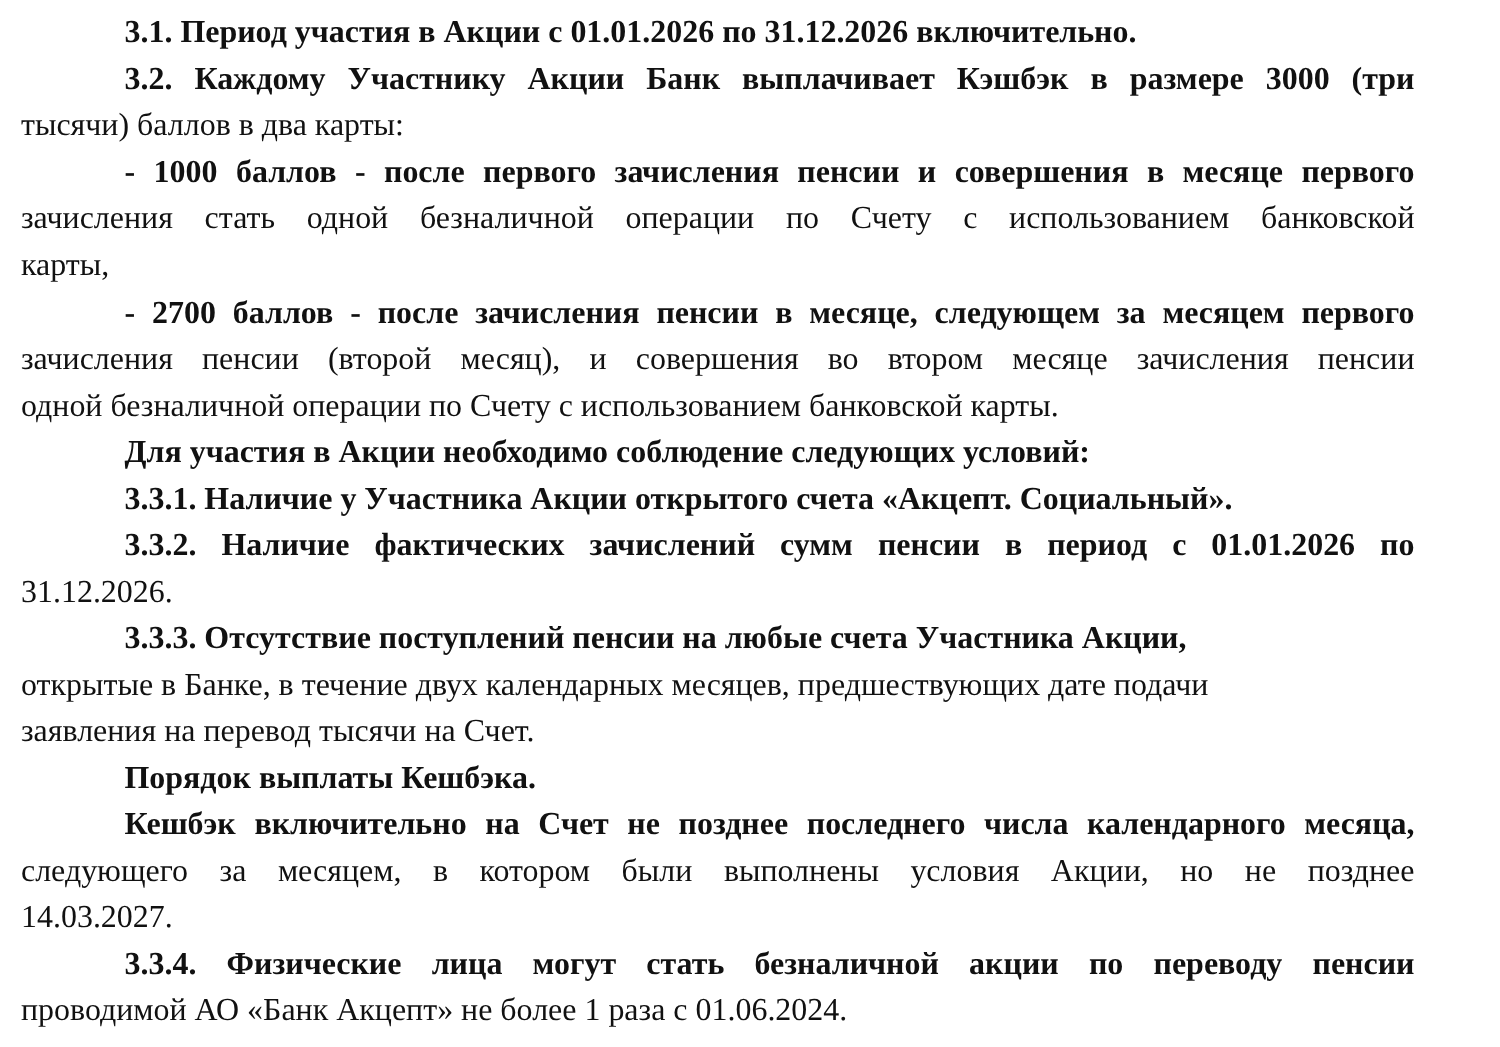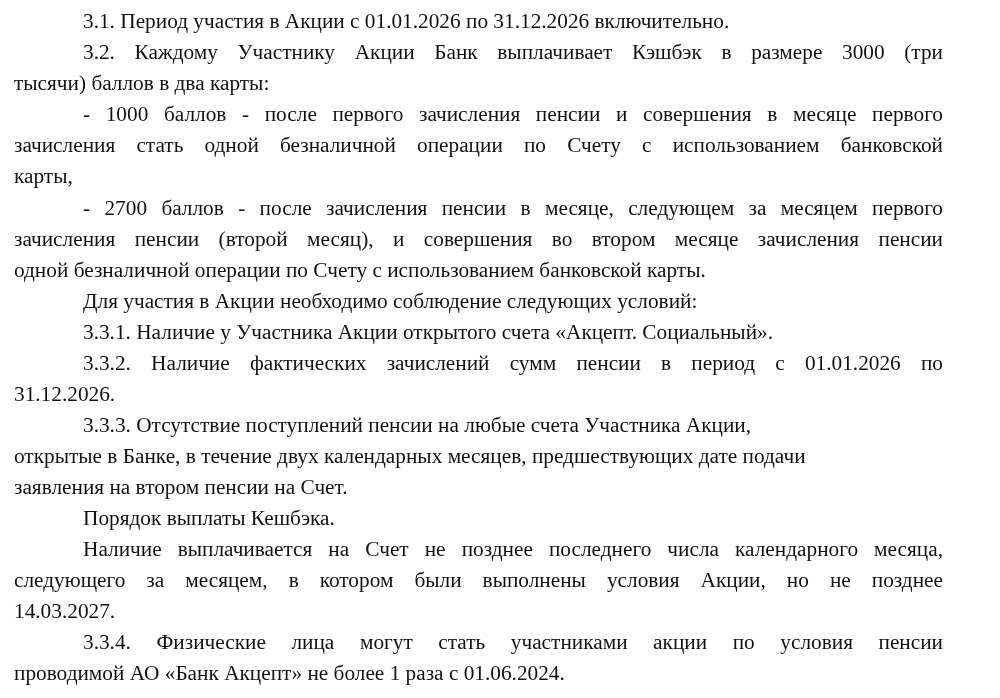--- a/index.html
+++ b/index.html
@@ -4,21 +4,21 @@
 <style>
   html, body { margin: 0; padding: 0; background: #ffffff; }
   body { width: 1000px; height: 698px; overflow: hidden; position: relative; }
   .doc {
     position: absolute; left: 14px; top: 0; width: 929px;
     font-family: "Liberation Serif", "DejaVu Serif", serif;
     font-size: 21.3px; color: #111111; line-height: 31px;
   }
   .line { position: absolute; left: 0; white-space: nowrap; height: 31px; }
   .line.justify { width: 929px; text-align: justify; text-align-last: justify; white-space: normal; }
-  .line.indent { left: 69px; }
+  .line.indent { left: 69px; font-weight: bold; }
   .line.indent.justify { width: 860px; }
 </style>
 </head>
 <body>
 
 <div class="doc">
   <div class="line indent" style="top:6px">3.1. Период участия в Акции с 01.01.2026 по 31.12.2026 включительно.</div>
   <div class="line indent justify" style="top:37px">3.2. Каждому Участнику Акции Банк выплачивает Кэшбэк в размере 3000 (три</div>
   <div class="line" style="top:68px">тысячи) баллов в два карты:</div>
   <div class="line indent justify" style="top:99px">- 1000 баллов  - после первого зачисления пенсии и совершения в месяце первого</div>
@@ -26,20 +26,20 @@
   <div class="line" style="top:161px">карты,</div>
   <div class="line indent justify" style="top:193px">- 2700 баллов -  после зачисления пенсии в месяце, следующем за месяцем первого</div>
   <div class="line justify" style="top:224px">зачисления пенсии (второй месяц), и совершения во втором месяце зачисления пенсии</div>
   <div class="line" style="top:255px">одной  безналичной операции  по Счету с использованием банковской карты.</div>
   <div class="line indent" style="top:286px">Для участия в Акции необходимо соблюдение следующих условий:</div>
   <div class="line indent" style="top:317px">3.3.1. Наличие у Участника Акции открытого счета «Акцепт. Социальный».</div>
   <div class="line indent justify" style="top:348px">3.3.2. Наличие фактических зачислений сумм пенсии в период с 01.01.2026 по</div>
   <div class="line" style="top:379px">31.12.2026.</div>
   <div class="line indent" style="top:410px">3.3.3.  Отсутствие поступлений пенсии на  любые счета Участника Акции,</div>
   <div class="line" style="top:441px">открытые в Банке, в течение двух календарных месяцев, предшествующих дате подачи</div>
-  <div class="line" style="top:472px">заявления на втором пенсии на Счет.</div>
+  <div class="line" style="top:472px">заявления на перевод тысячи на Счет.</div>
   <div class="line indent" style="top:503px">Порядок выплаты Кешбэка.</div>
-  <div class="line indent justify" style="top:534px">Наличие выплачивается на Счет не позднее последнего числа календарного  месяца,</div>
+  <div class="line indent justify" style="top:534px">Кешбэк включительно на Счет не позднее последнего числа календарного  месяца,</div>
   <div class="line justify" style="top:565px">следующего за месяцем, в котором были выполнены условия Акции, но не позднее</div>
   <div class="line" style="top:596px">14.03.2027.</div>
-  <div class="line indent justify" style="top:627px">3.3.4. Физические лица могут стать участниками акции по условия пенсии</div>
+  <div class="line indent justify" style="top:627px">3.3.4. Физические лица могут стать безналичной акции по переводу пенсии</div>
   <div class="line" style="top:658px">проводимой АО «Банк Акцепт» не более 1 раза с 01.06.2024.</div>
 </div>
 
 </body></html>

